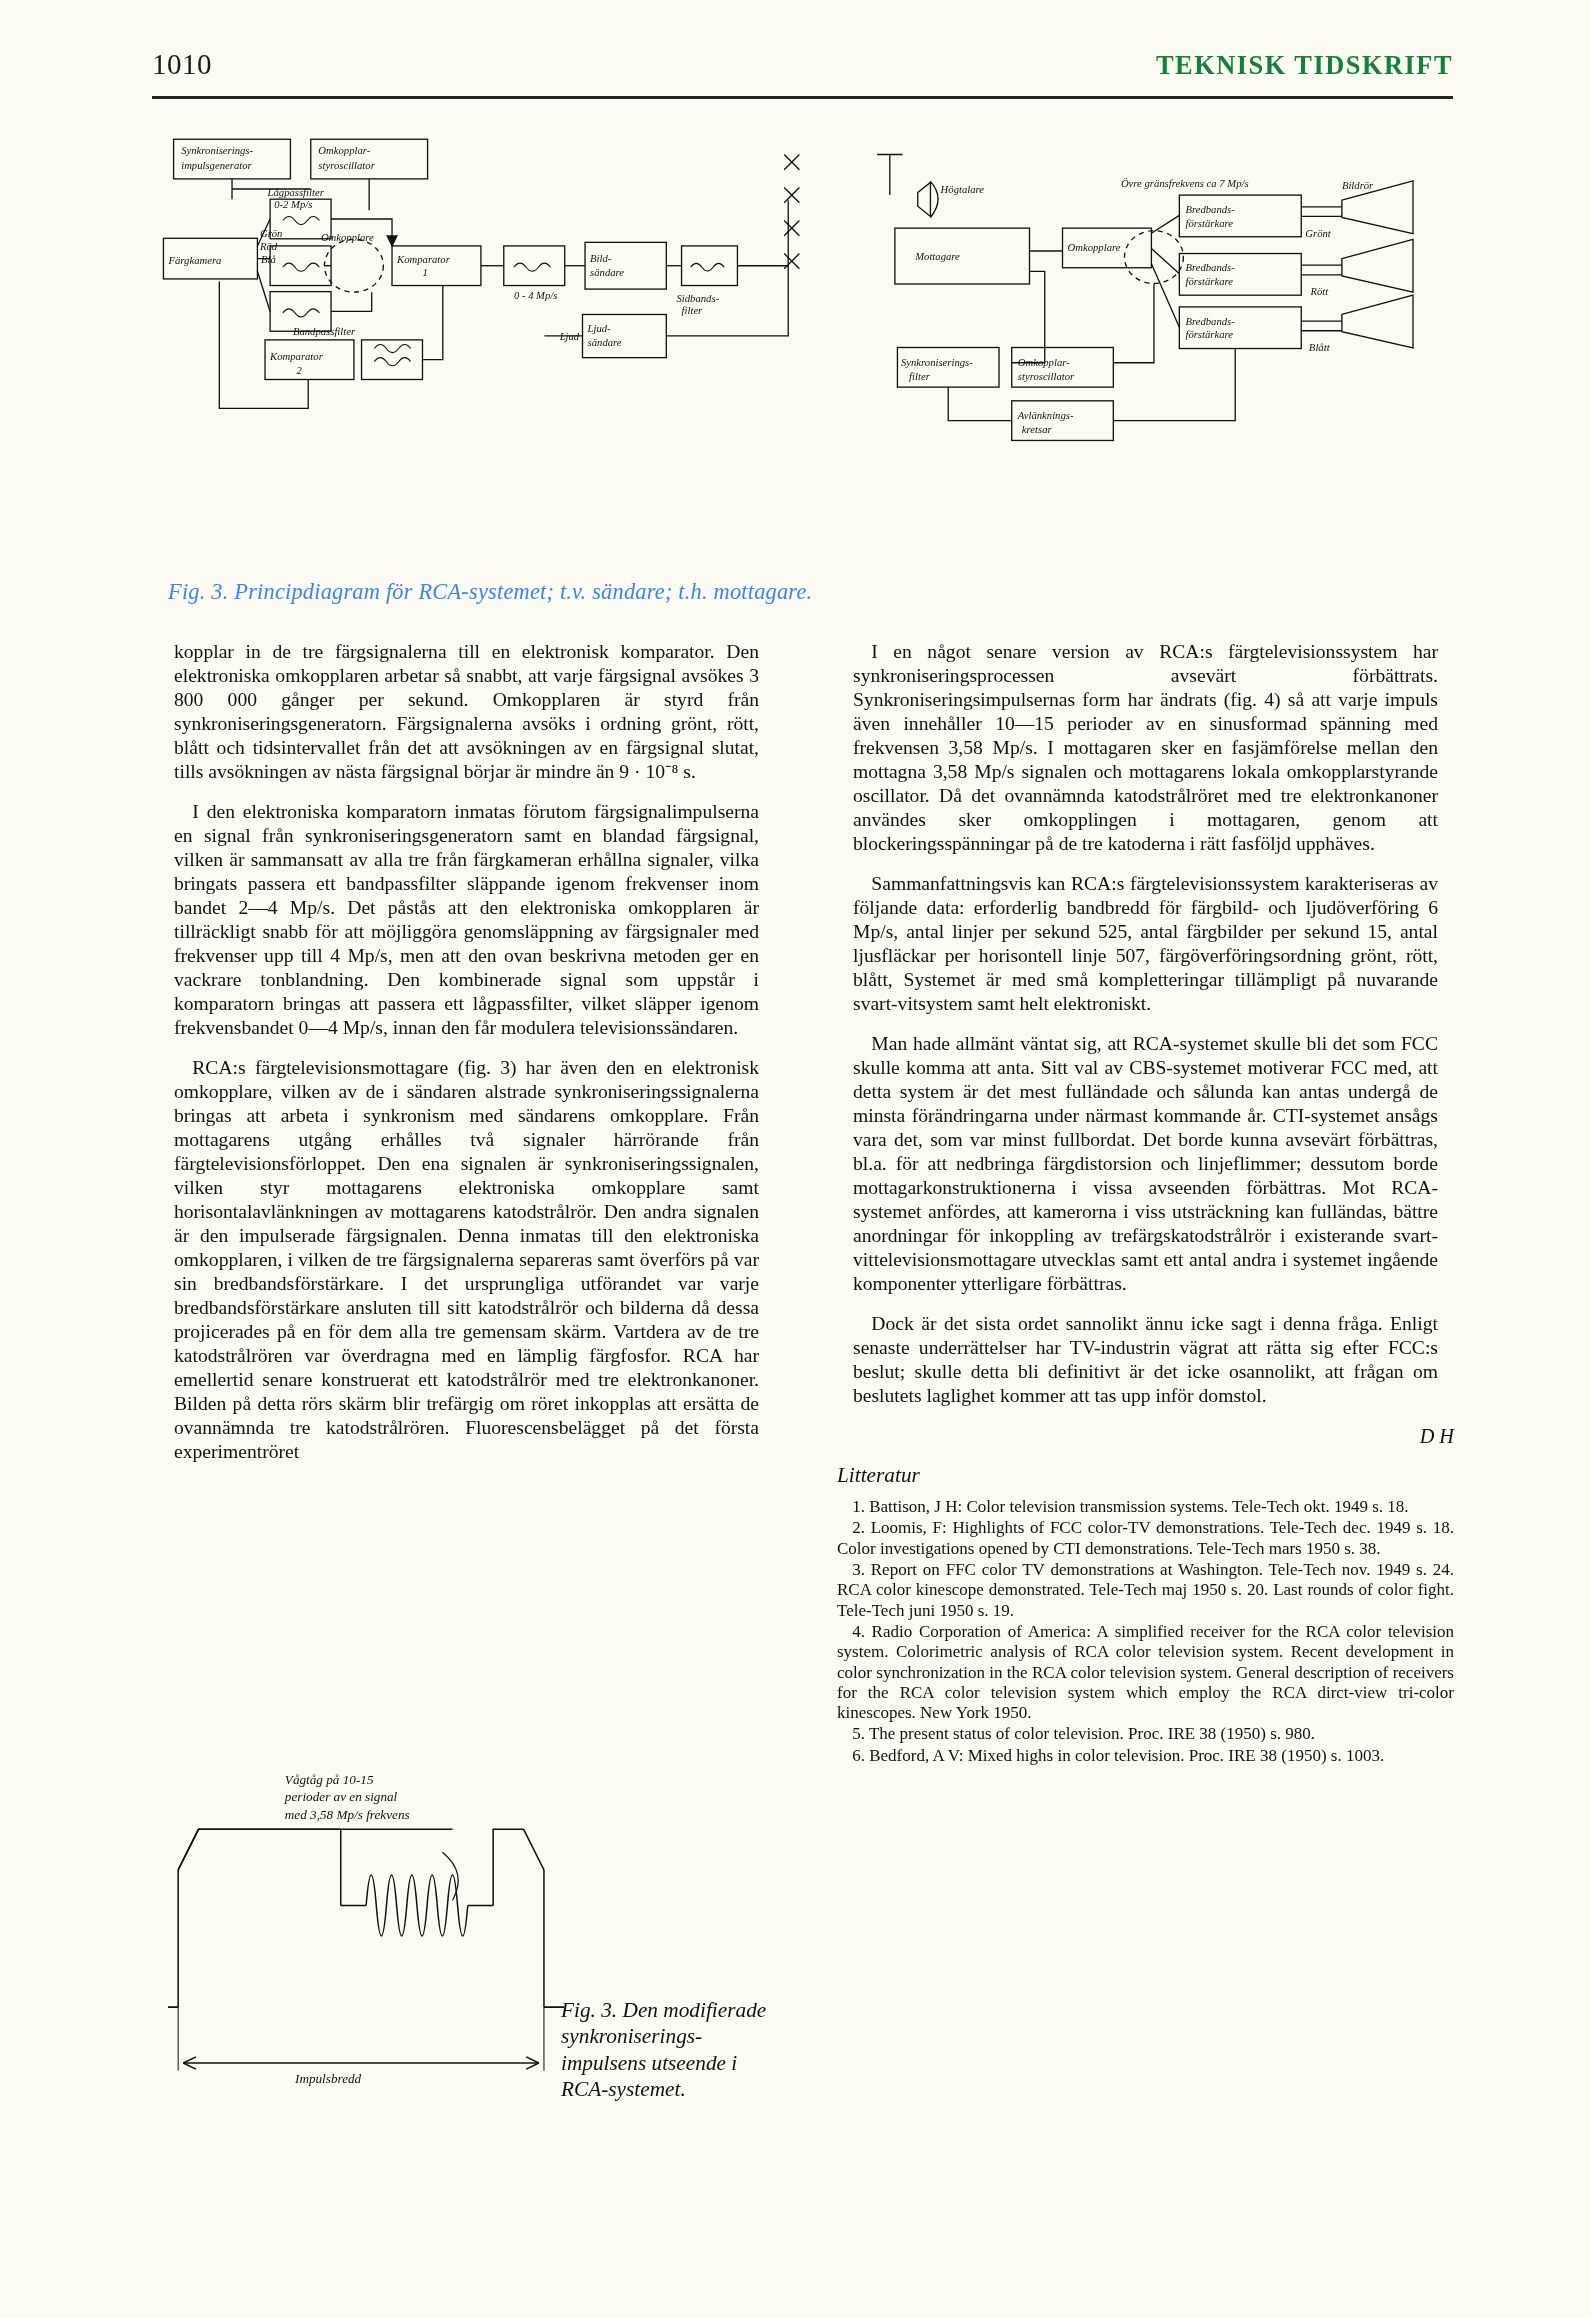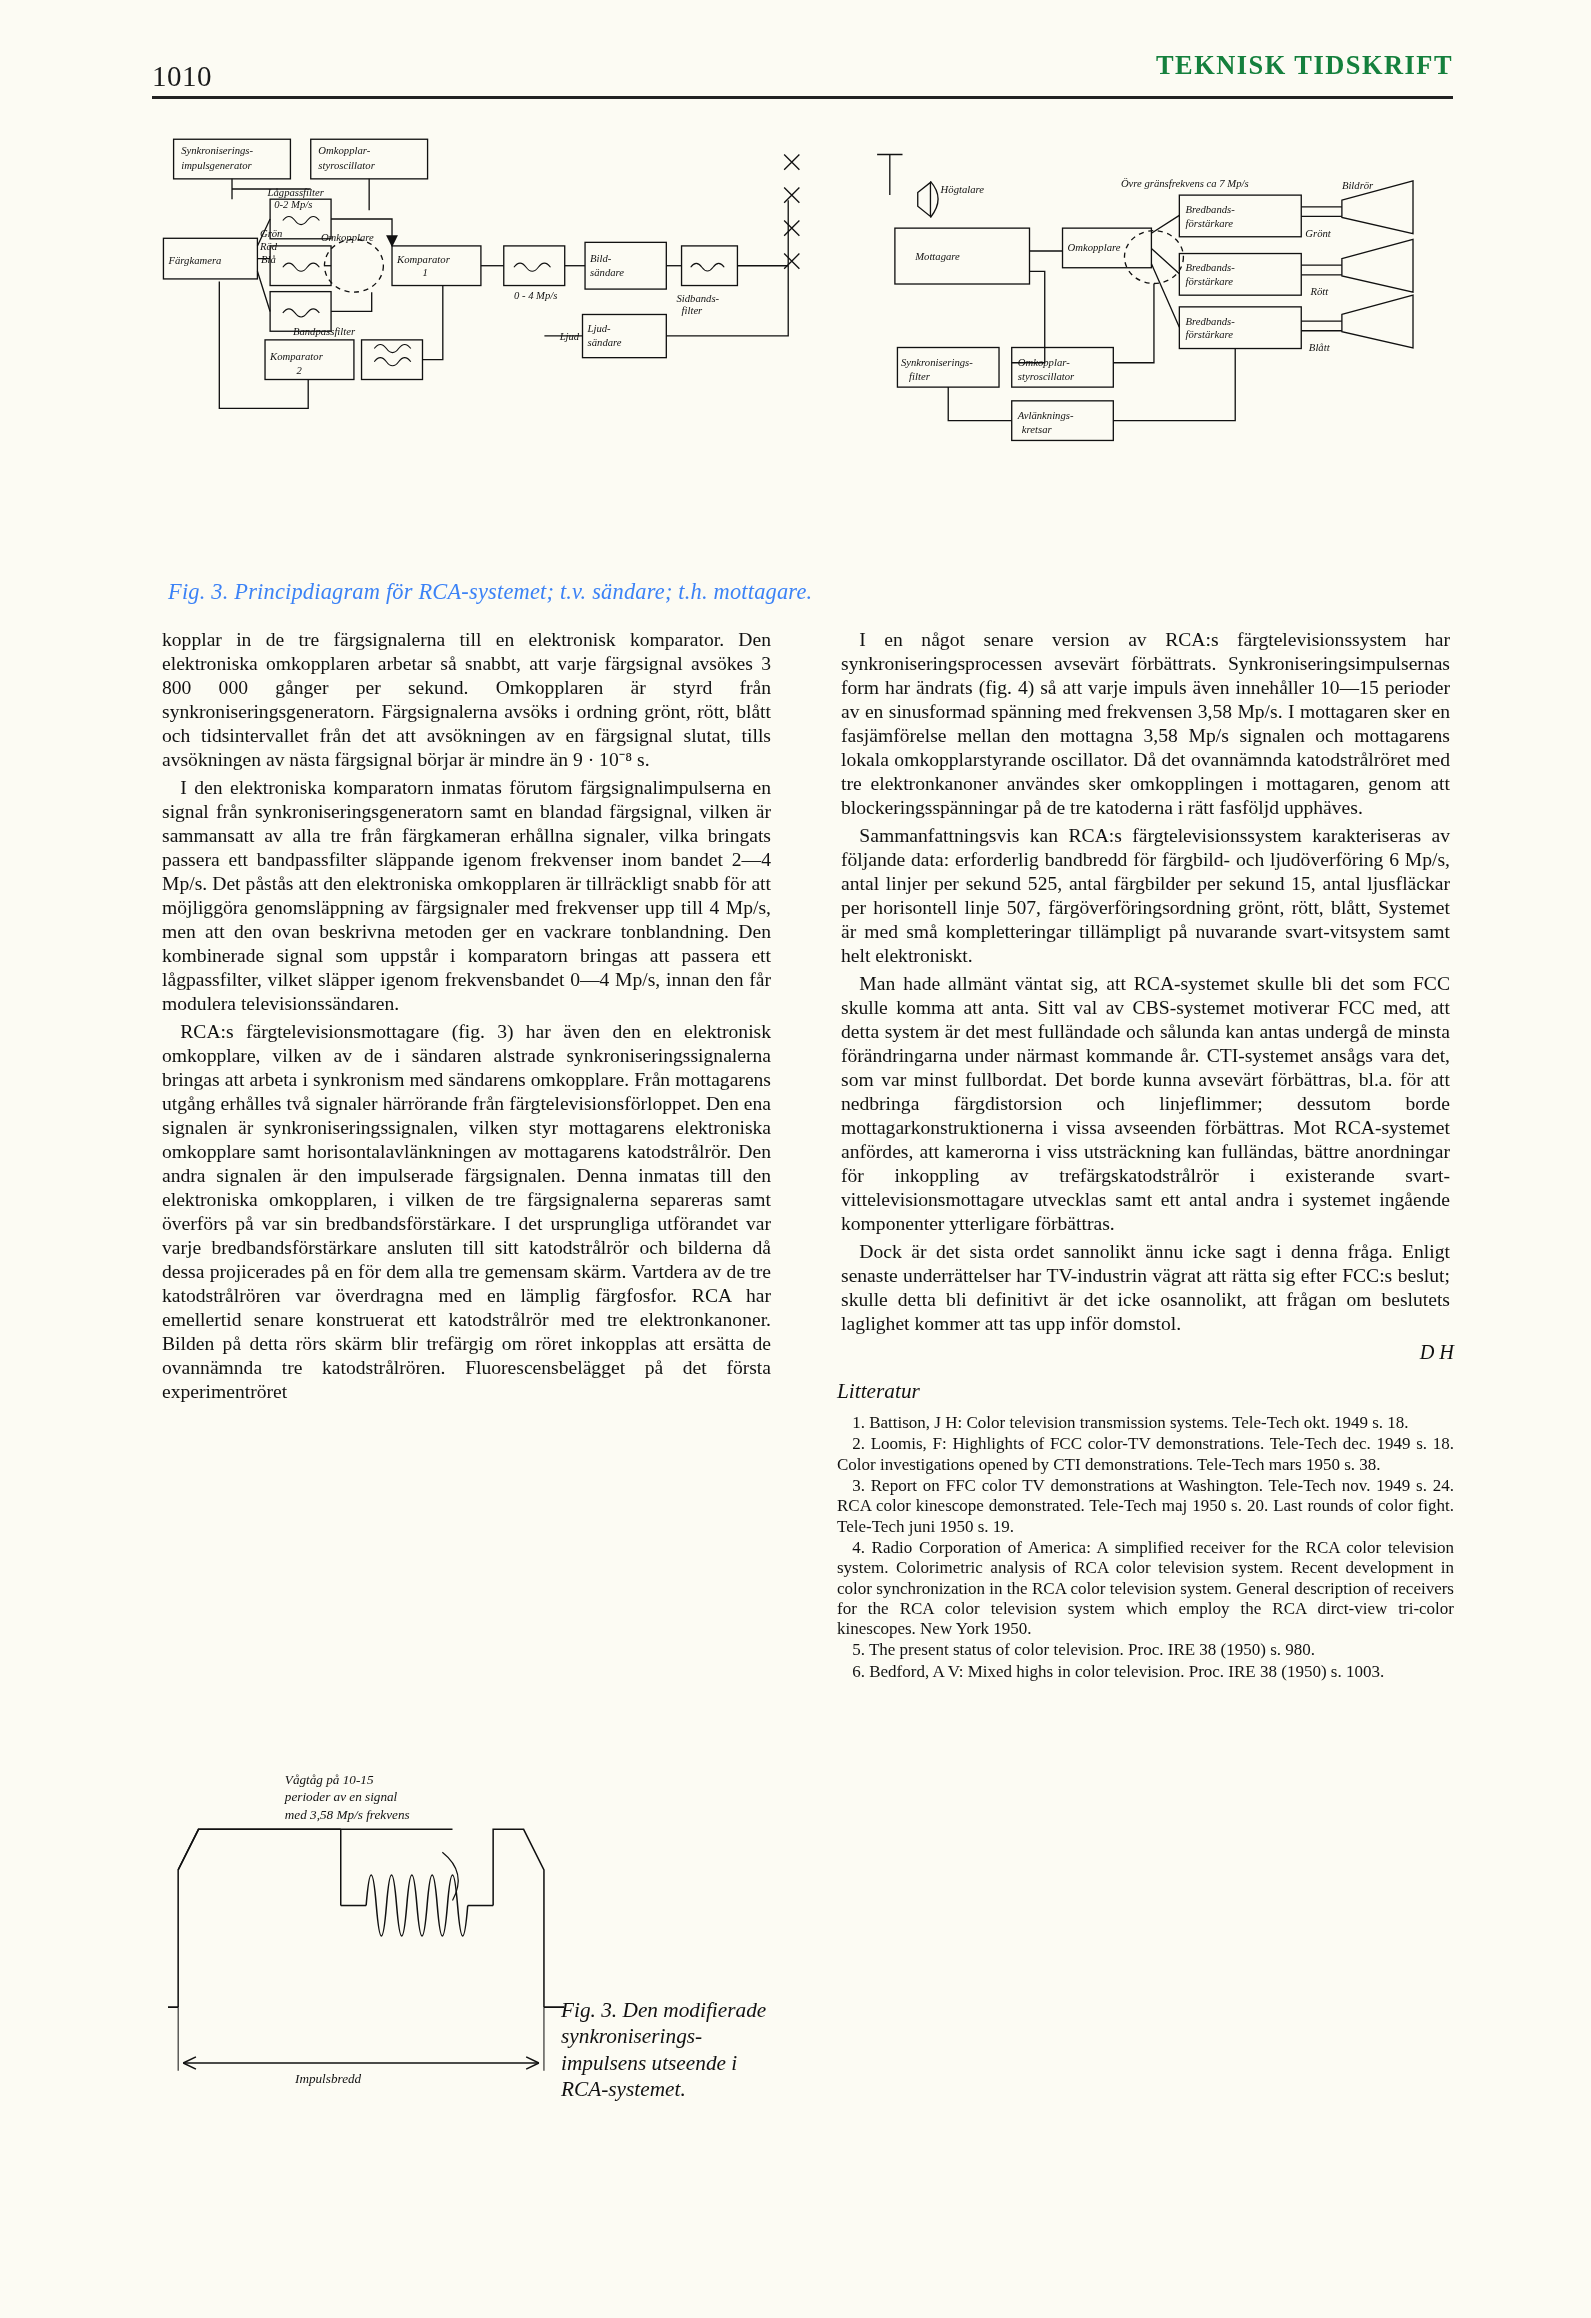--- a/index.html
+++ b/index.html
@@ -27,21 +27,21 @@
   
   .hdr {
     position: absolute;
     left: 152px;
     top: 48px;
     width: 1301px;
     height: 46px;
   }
   .hdr .pageno {
     position: absolute;
-    left: 0; top: 12px;
+    left: 0; top: 0;
     font-size: 29px;
     letter-spacing: 0.5px;
     color: #1a1a1a;
   }
   .hdr .journal {
     position: absolute;
     right: 0; top: 2px;
     font-size: 26.4px;
     font-weight: bold;
     letter-spacing: 1.5px;
@@ -84,21 +84,21 @@
     width: 617px;
     font-size: 19.6px;
     line-height: 24px;
     text-align: justify;
     color: #111;
     hyphens: manual;
   }
   .col.left { left: 158px; }
   .col.right { left: 837px; }
   .col p {
-    margin: 4px;
+    margin: 16px;
     text-indent: 18.3px;
   }
   .col p.noind { text-indent: 0; }
 
   .sig {
     text-align: right;
     font-style: italic;
     font-size: 20.3px;
     margin-top: 1px;
   }

